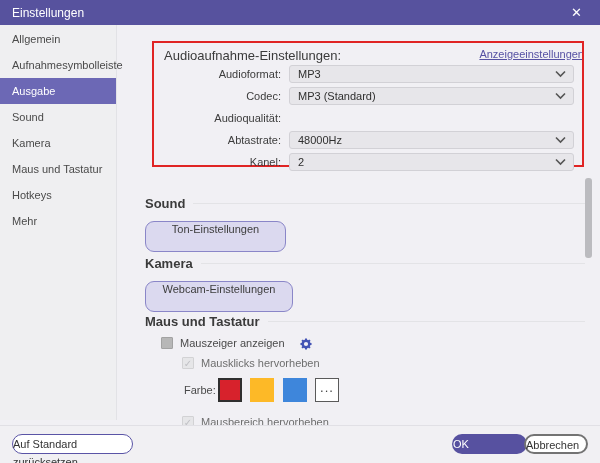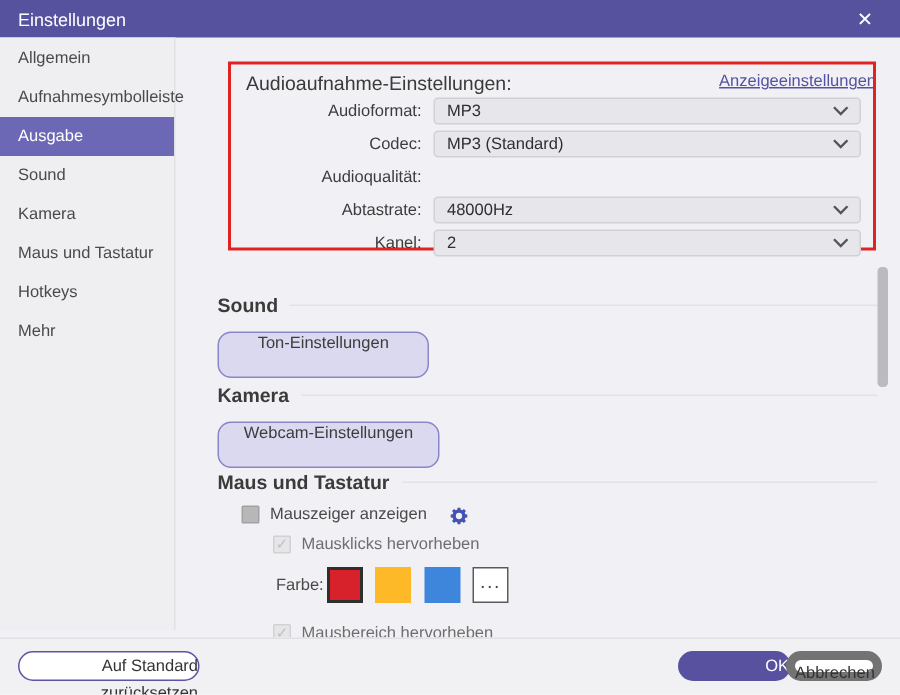--- a/index.html
+++ b/index.html
@@ -46,24 +46,24 @@
 
   .swatch { position:absolute; width:24px; height:24px; cursor:pointer; }
   .swatch.sel { border:2px solid #2f2f2f; }
   .more-btn { position:absolute; width:24px; height:24px; background:#fff; border:1px solid #5a5a5a;
               text-align:center; line-height:18px; font-size:13px; color:#444; letter-spacing:1px; cursor:pointer; }
 
   .vscroll { position:absolute; left:468px; top:153px; width:7px; height:80px; background:#bbbbbf; border-radius:3px; cursor:pointer; }
 
   
   .footer { position:absolute; left:0; bottom:0; width:600px; height:38px; background:#f1f0f3; border-top:1px solid #e1e0e5; }
-  .f-btn { position:absolute; top:8px; height:20px; border-radius:11px; font-size:11px; line-height:18px; text-align:right; cursor:pointer; }
+  .f-btn { position:absolute; top:8px; height:20px; border-radius:11px; font-size:11px; line-height:18px; text-align:left; cursor:pointer; }
   .f-reset { left:12px; width:121px; background:#fff; border:1px solid #5a54a6; color:#333; }
   .f-ok { left:452px; width:75px; color:#fff; border:1px solid transparent; }
-  .f-cancel { left:524px; width:64px; background:#fff; border:6px solid #737373; color:#333; }
+  .f-cancel { left:524px; width:64px; background:#fff; border:2px solid #737373; color:#333; }
 </style>
 </head>
 <body>
 
 <div class="window">
 
   <div class="titlebar" style="background-color: rgb(87, 82, 158);">
     <span class="title">Einstellungen</span>
     <span class="close">✕</span>
   </div>

